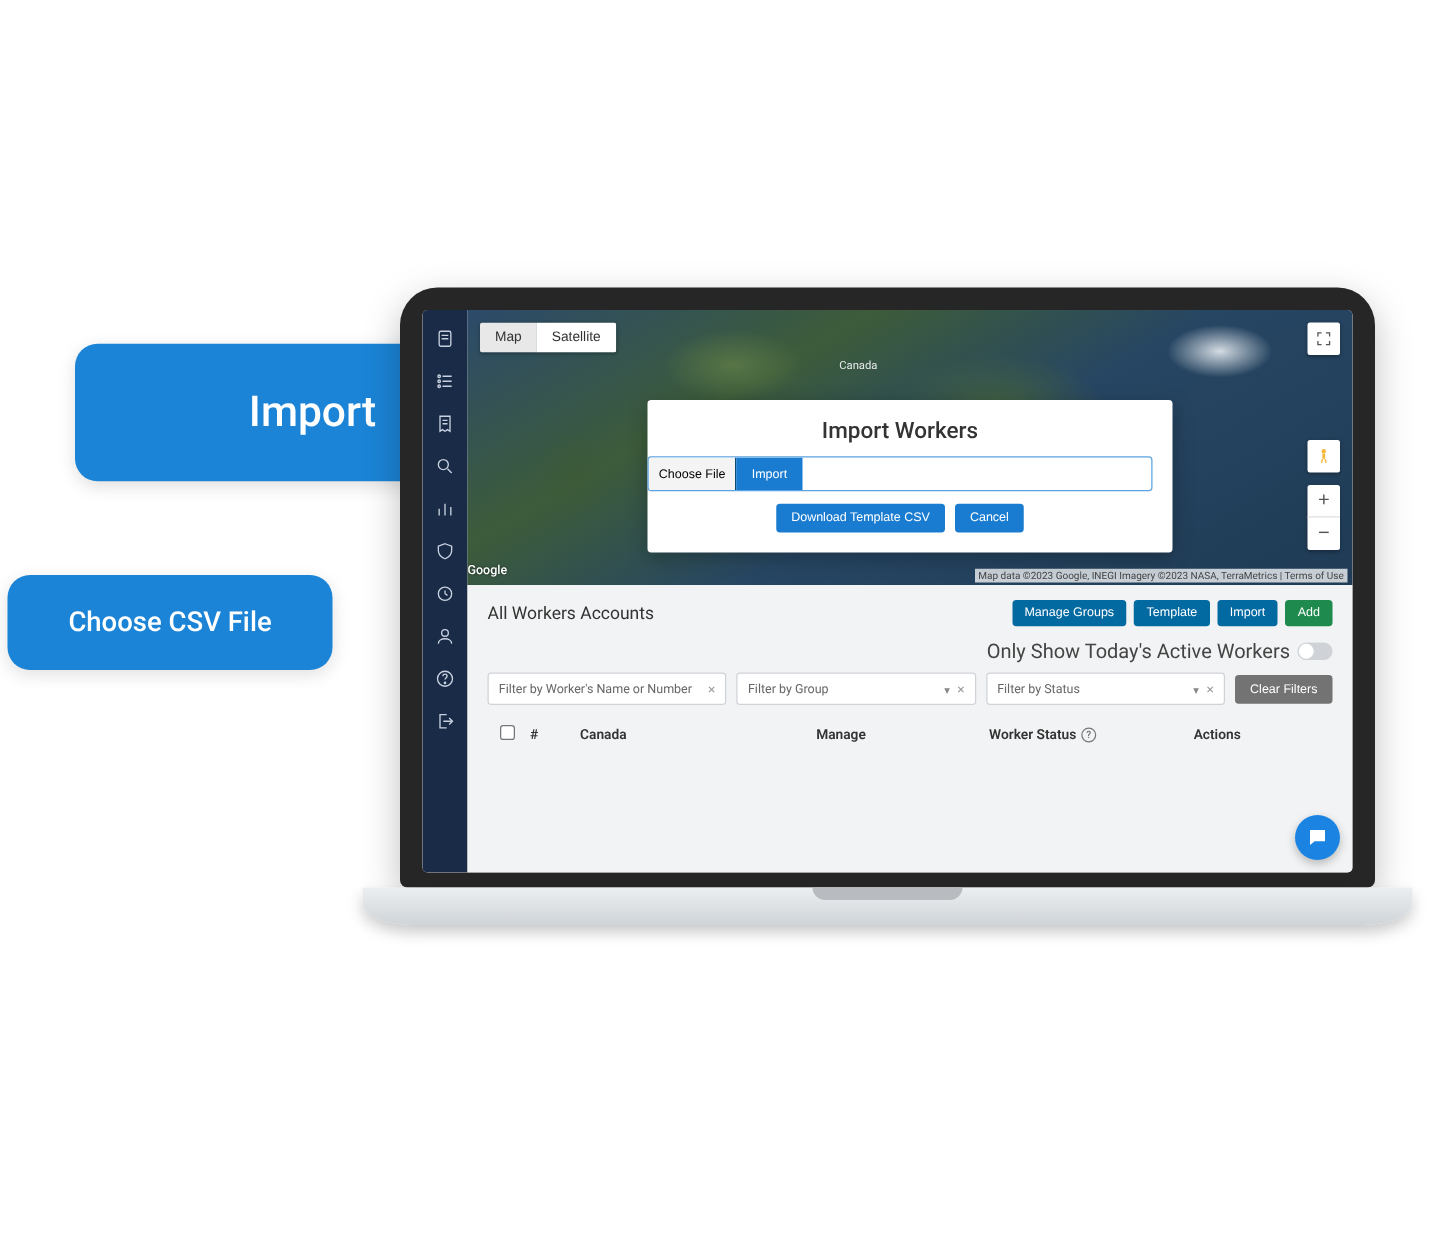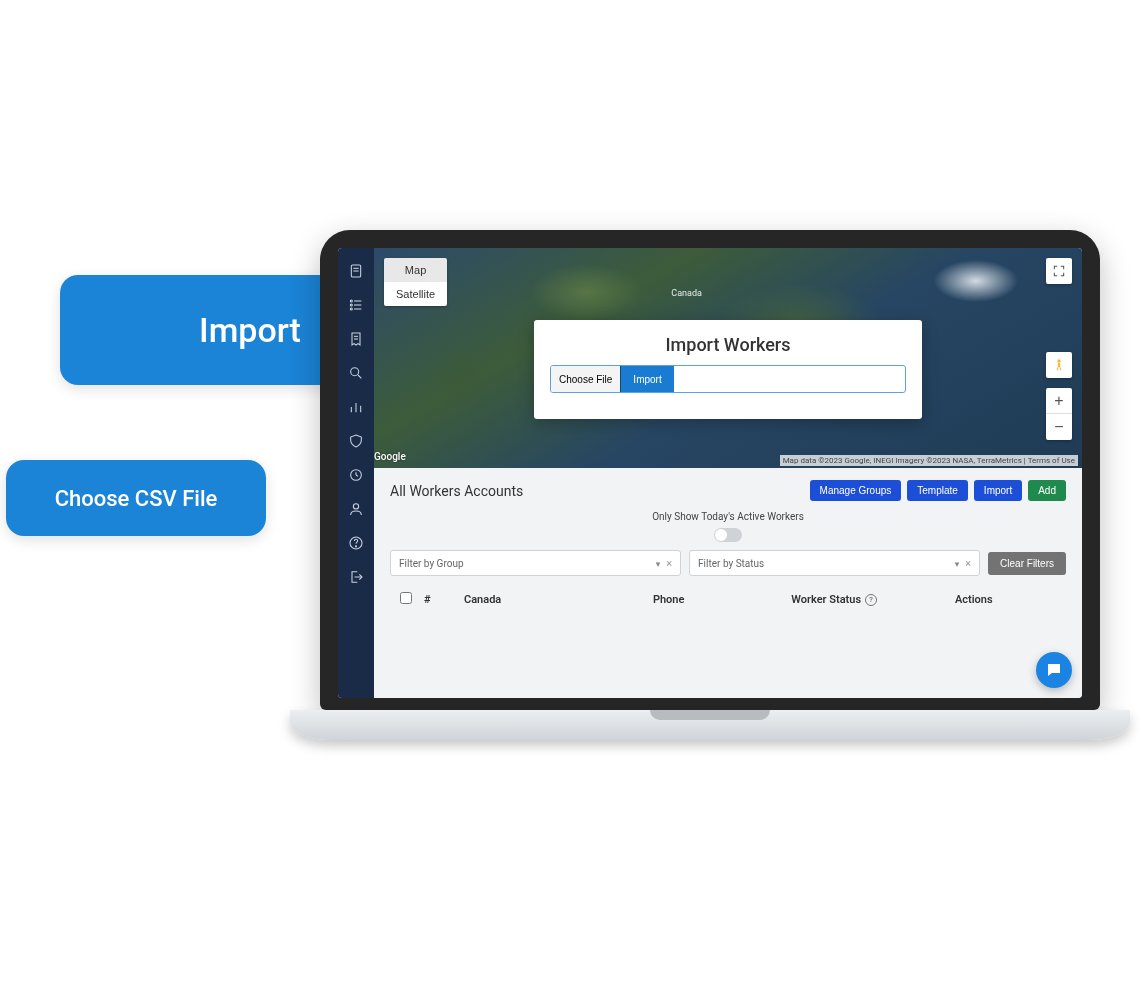--- a/index.html
+++ b/index.html
@@ -118,21 +118,20 @@
       radial-gradient(ellipse 60px 30px at 85% 15%, rgba(230,235,240,0.9), transparent 70%),
       radial-gradient(ellipse 40px 50px at 12% 60%, rgba(60,90,55,0.7), transparent 70%);
   }
   .map-control-left {
     position: absolute;
     top: 10px; left: 10px;
     display: flex;
     border-radius: 2px;
     overflow: hidden;
     box-shadow: 0 1px 3px rgba(0,0,0,0.3);
-    flex-direction: column;
   }
   .map-control-left button {
     border: none;
     padding: 6px 12px;
     font-size: 11px;
     background: #fff;
     color: #333;
     cursor: pointer;
   }
   .map-control-left button:first-child {
@@ -182,25 +181,25 @@
     font-size:8px; color:#444;
     background: rgba(255,255,255,0.75);
     padding: 1px 3px;
   }
 
   
   .modal {
     position: absolute;
     left: 50%; transform: translateX(-50%);
     top: 72px;
-    width: 388px;
+    width: 420px;
     background: #fff;
     border-radius: 3px;
     box-shadow: 0 4px 16px rgba(0,0,0,0.25);
-    padding: 14px 16px 16px 16px;
+    padding: 14px 16px 16px 0;
     text-align: center;
   }
   .modal-title {
     font-size: 18px; font-weight: 500; color:#333; margin-bottom: 10px;
   }
   .file-row {
     display:flex; align-items:stretch;
     border: 1px solid #5aa3e0;
     border-radius: 3px;
     overflow:hidden;
@@ -237,26 +236,26 @@
     margin-bottom: 10px;
   }
   .section-header h2 {
     font-size:14px; font-weight:400; color:#333;
   }
   .header-buttons { display:flex; gap:6px; }
   .pill {
     border:none; border-radius:3px;
     font-size:10px; padding:5px 10px; cursor:pointer; color:#fff;
   }
-  .pill-blue { background:#1d4ed8; }
+  .pill-blue { background:#0369a1; }
   .pill-green { background:#1f8a4d; }
 
   .toggle-row {
     display:flex; justify-content:flex-end; align-items:center; gap:6px;
-    font-size:10px; color:#444; margin-bottom:8px;flex-direction:column;
+    font-size:16px; color:#444; margin-bottom:8px;
   }
   .toggle {
     width:28px; height:14px; background:#cfd3d7; border-radius:8px; position:relative;
   }
   .toggle::after {
     content:""; position:absolute; left:1px; top:1px;
     width:12px; height:12px; background:#fff; border-radius:50%;
   }
 
   .filters-row {
@@ -426,20 +425,24 @@
           </div>
           <div class="google-mark">Google</div>
           <div class="map-attrib">Map data ©2023 Google, INEGI Imagery ©2023 NASA, TerraMetrics | Terms of Use</div>
 
           <div class="modal">
             <div class="modal-title">Import Workers</div>
             <div class="file-row">
               <button class="choose">Choose File</button>
               <button class="import">Import</button>
             </div>
+            <div class="modal-actions">
+              <button class="btn btn-primary">Download Template CSV</button>
+              <button class="btn btn-primary">Cancel</button>
+            </div>
           </div>
         </div>
 
         <div class="section">
           <div class="section-header">
             <h2>All Workers Accounts</h2>
             <div class="header-buttons">
               <button class="pill pill-blue">Manage Groups</button>
               <button class="pill pill-blue">Template</button>
               <button class="pill pill-blue">Import</button>
@@ -447,35 +450,39 @@
             </div>
           </div>
 
           <div class="toggle-row">
             <span>Only Show Today's Active Workers</span>
             <div class="toggle"></div>
           </div>
 
           <div class="filters-row">
             <div class="filter">
+              <span>Filter by Worker's Name or Number</span>
+              <span class="x">×</span>
+            </div>
+            <div class="filter">
               <span>Filter by Group</span>
               <span><span class="chev">▾</span><span class="x">×</span></span>
             </div>
             <div class="filter">
               <span>Filter by Status</span>
               <span><span class="chev">▾</span><span class="x">×</span></span>
             </div>
             <button class="clear-filters">Clear Filters</button>
           </div>
 
           <div class="table-head">
             <div class="th th-check"><input type="checkbox" style=""></div>
             <div class="th th-num">#</div>
             <div class="th th-workers">Canada</div>
-            <div class="th th-phone">Phone</div>
+            <div class="th th-phone">Manage</div>
             <div class="th th-status">
               <span>Worker Status</span>
               <span class="help-icon">?</span>
             </div>
             <div class="th th-actions">Actions</div>
           </div>
 
           <div class="chat-fab">
             <svg viewBox="0 0 24 24">
                 <path d="M4 4h16v12H9l-5 4z"></path>

